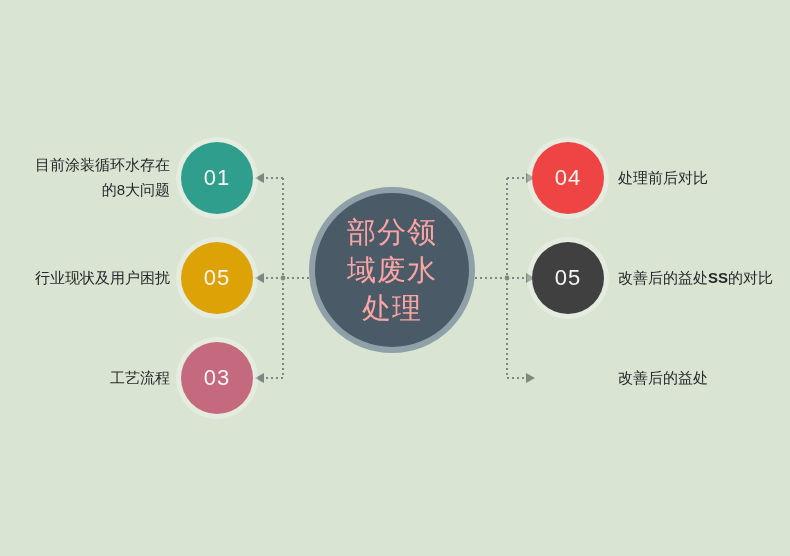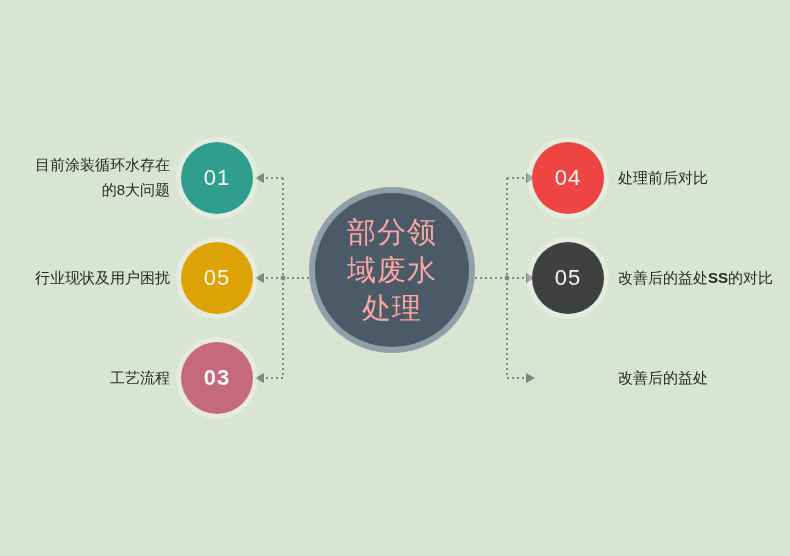--- a/index.html
+++ b/index.html
@@ -66,21 +66,21 @@
   }
   .node-num {
     color: #f4f7f2;
     font-size: 22px;
     line-height: 30px;
     letter-spacing: 1px;
   }
 
   .node.n01 { left: 181px; top: 142px; background: #2f9e8c; }
   .node.n02 { left: 181px; top: 242px; background: #dda206; }
-  .node.n03 { left: 181px; top: 342px; background: #c5697f; font-weight: bold; }
+  .node.n03 { left: 181px; top: 342px; background: #c5697f; }
   .node.n04 { left: 532px; top: 142px; background: #ef4444; }
   .node.n05 { left: 532px; top: 242px; background: #404040; }
   .node.n06 { left: 532px; top: 342px; background: #c5697f; }
 
   
   .caption {
     position: absolute;
     font-size: 15px;
     line-height: 25px;
     color: #24282a;

